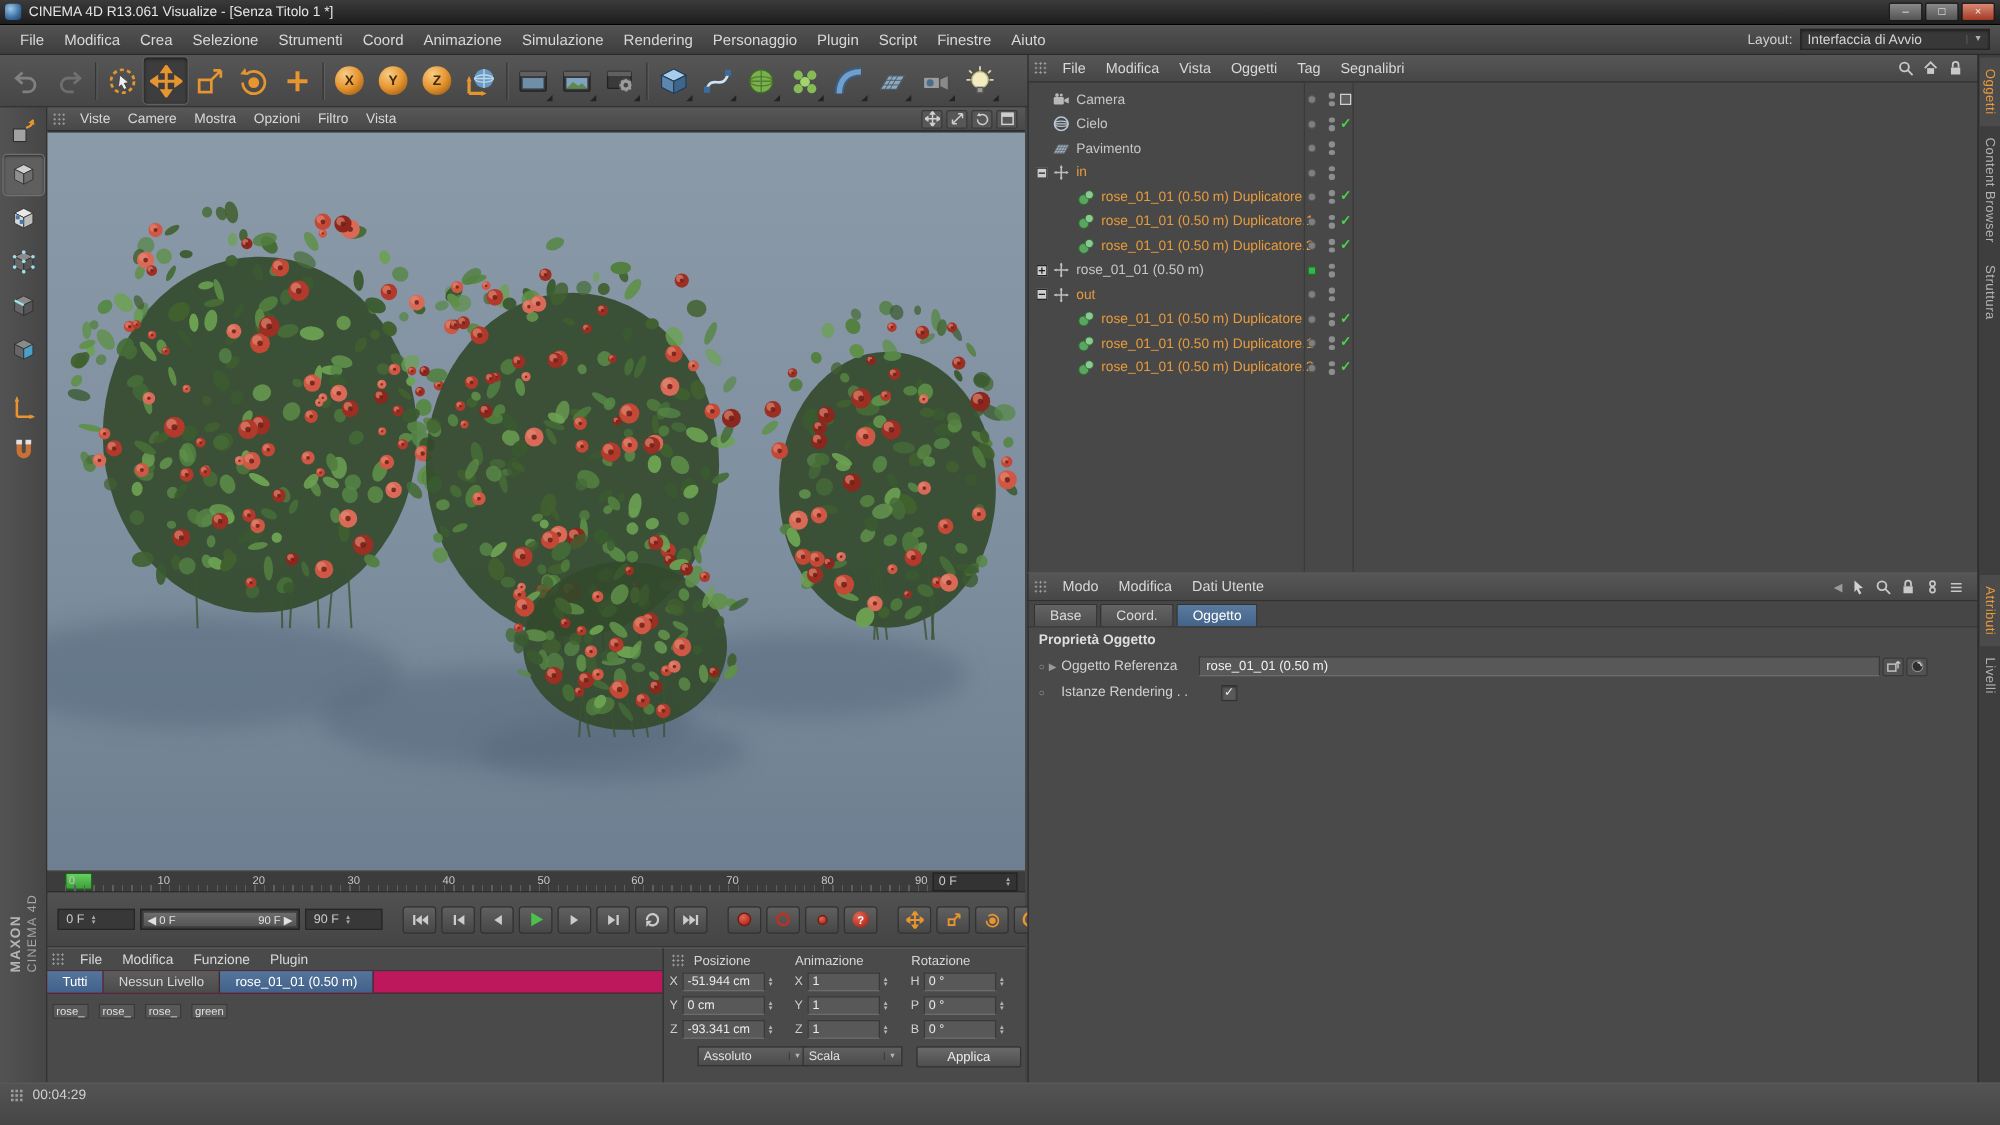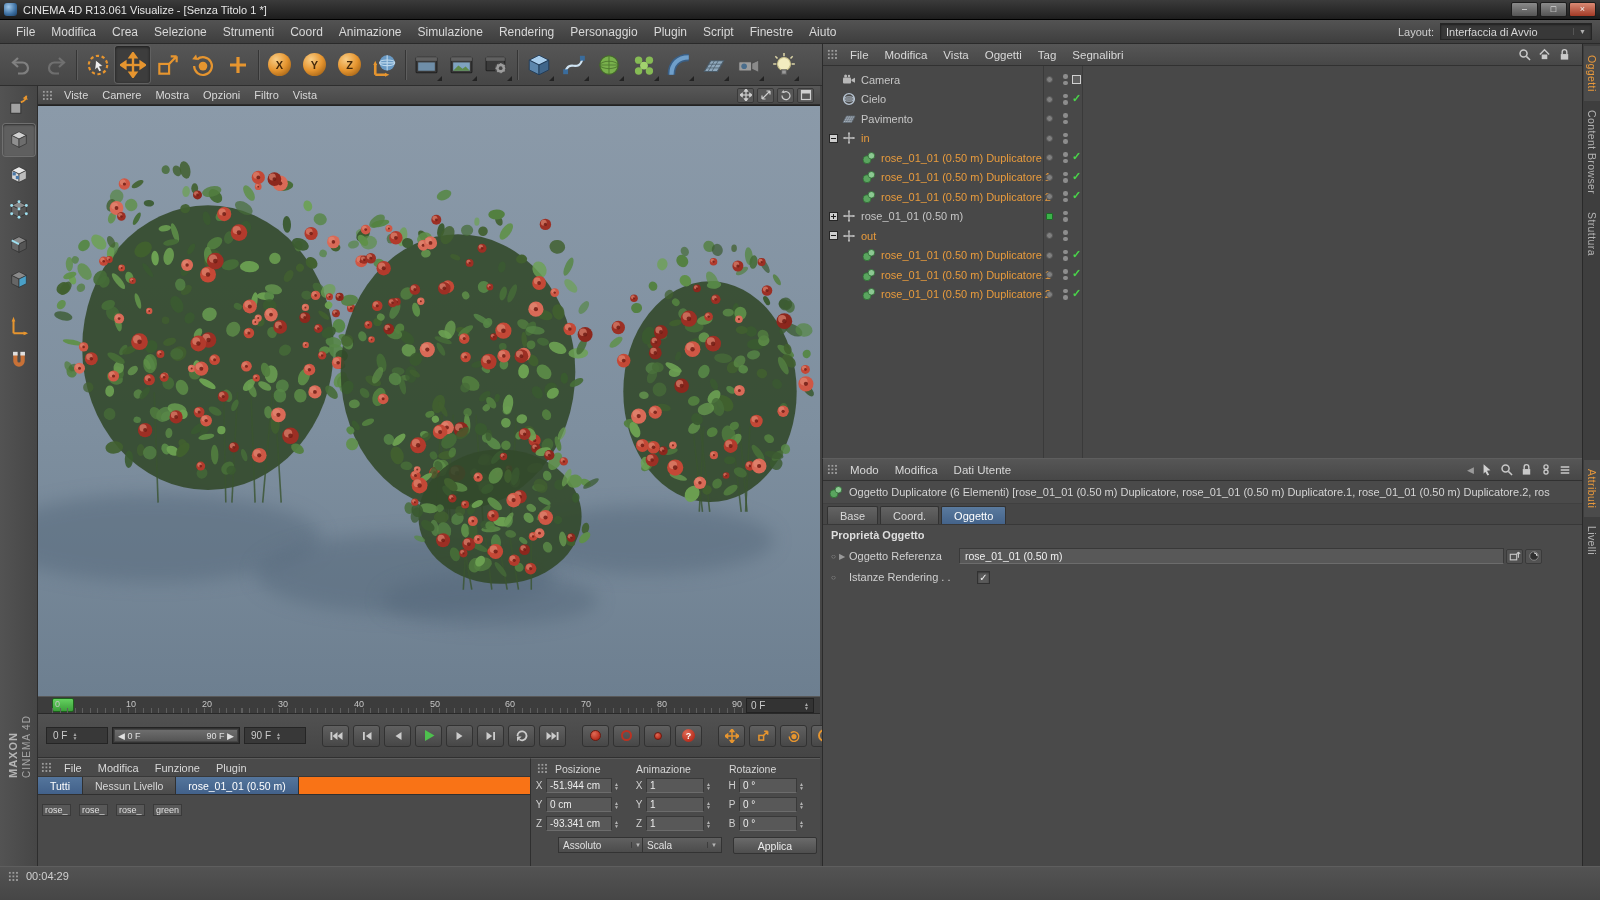--- a/index.html
+++ b/index.html
@@ -62,21 +62,21 @@
 .gapL{margin-left:12px}
 .reddot{width:11px;height:11px;border-radius:50%;background:radial-gradient(circle at 35% 30%,#e06a55,#b92f1f 70%);border:1px solid #6d1a10}
 .redring{width:11px;height:11px;border-radius:50%;border:2.5px solid #bb3222;background:transparent}
 .qmark{width:13px;height:13px;border-radius:50%;background:radial-gradient(circle at 35% 30%,#e06a55,#b92f1f 70%);color:#fff;font-size:9px;font-weight:bold;display:flex;align-items:center;justify-content:center}
 .pring{width:13px;height:13px;border-radius:50%;border:2px solid #e6952f;color:#e6952f;font-size:8px;font-weight:bold;display:flex;align-items:center;justify-content:center}
 .pla{width:13px;height:13px;background-image:radial-gradient(circle,#e6952f 1.4px,transparent 1.6px);background-size:5px 5px}
 
 #materials{position:absolute;left:38px;top:758px;width:492px;height:108px;background:#4a4a4a;border-top:1px solid #5c5c5c}
 #mat-menu{height:18px;display:flex;align-items:center;font-size:11px;border-bottom:1px solid #383838;padding:0 2px}
 #mat-menu .menu-item{padding:1px 8px;font-size:11px}
-#mat-tabs{height:18px;display:flex;background:#f97316;border-bottom:1px solid #303030}
+#mat-tabs{height:18px;display:flex;background:#be185d;border-bottom:1px solid #303030}
 .mtab{font-size:10.5px;display:flex;align-items:center;padding:0 12px;background:linear-gradient(#5d5d5d,#4b4b4b);border-right:1px solid #303030;color:#d8d8d8;white-space:nowrap}
 .mtab.active{background:linear-gradient(#54759c,#42618a);color:#fff}
 #mat-row{display:flex;gap:2px;padding:4px 4px}
 .mat{width:35px}
 .mat .sphere{width:31px;height:31px;border-radius:50%;margin:0 auto 1px}
 .sphere[data-color=red]{background:radial-gradient(circle at 35% 30%,#f5a08e,#c0392b 55%,#6e1a10 95%)}
 .sphere[data-color=darkgreen]{background:radial-gradient(circle at 35% 30%,#7fa06a,#44603a 55%,#22331c 95%)}
 .sphere[data-color=dark]{background:radial-gradient(circle at 35% 30%,#969696,#4a4a4a 55%,#1f1f1f 95%)}
 .sphere[data-color=green]{background:radial-gradient(circle at 35% 30%,#a8cf8a,#5d8a43 55%,#2f4a20 95%)}
 .mat .mlabel{height:13px;background:#585858;border:1px solid #3a3a3a;font-size:9px;overflow:hidden;white-space:nowrap;padding:0 2px;line-height:11px;color:#e0e0e0}
@@ -2109,26 +2109,20 @@
             <circle cx="7" cy="10" r="2.4" fill="none" stroke="#c9c9c9" stroke-width="1.5"></circle>
           </svg>
         </span>
       <span>
           <svg width="12" height="12" viewBox="0 0 14 14">
             <path d="M2 3.5h10M2 7h10M2 10.5h10" stroke="#c9c9c9" stroke-width="1.6"></path>
           </svg>
         </span>
     </span>
   </div>
-  <div id="attr-obj">
-    <svg width="14" height="14" viewBox="0 0 14 14">
-        <use href="#i-instance"></use>
-      </svg>
-    <span class="txt">Oggetto Duplicatore (6 Elementi) [rose_01_01 (0.50 m) Duplicatore, rose_01_01 (0.50 m) Duplicatore.1, rose_01_01 (0.50 m) Duplicatore.2, ros</span>
-  </div>
   <div id="attr-tabs">
     <span class="atab">Base</span>
       <span class="atab">Coord.</span>
       <span class="atab active">Oggetto</span>
   </div>
   <div id="attr-section">Proprietà Oggetto</div>
   <div id="attr-ref">
     <span class="bullet">○</span>
     <span class="caret">▶</span>
     <span class="lbl">Oggetto Referenza</span>

